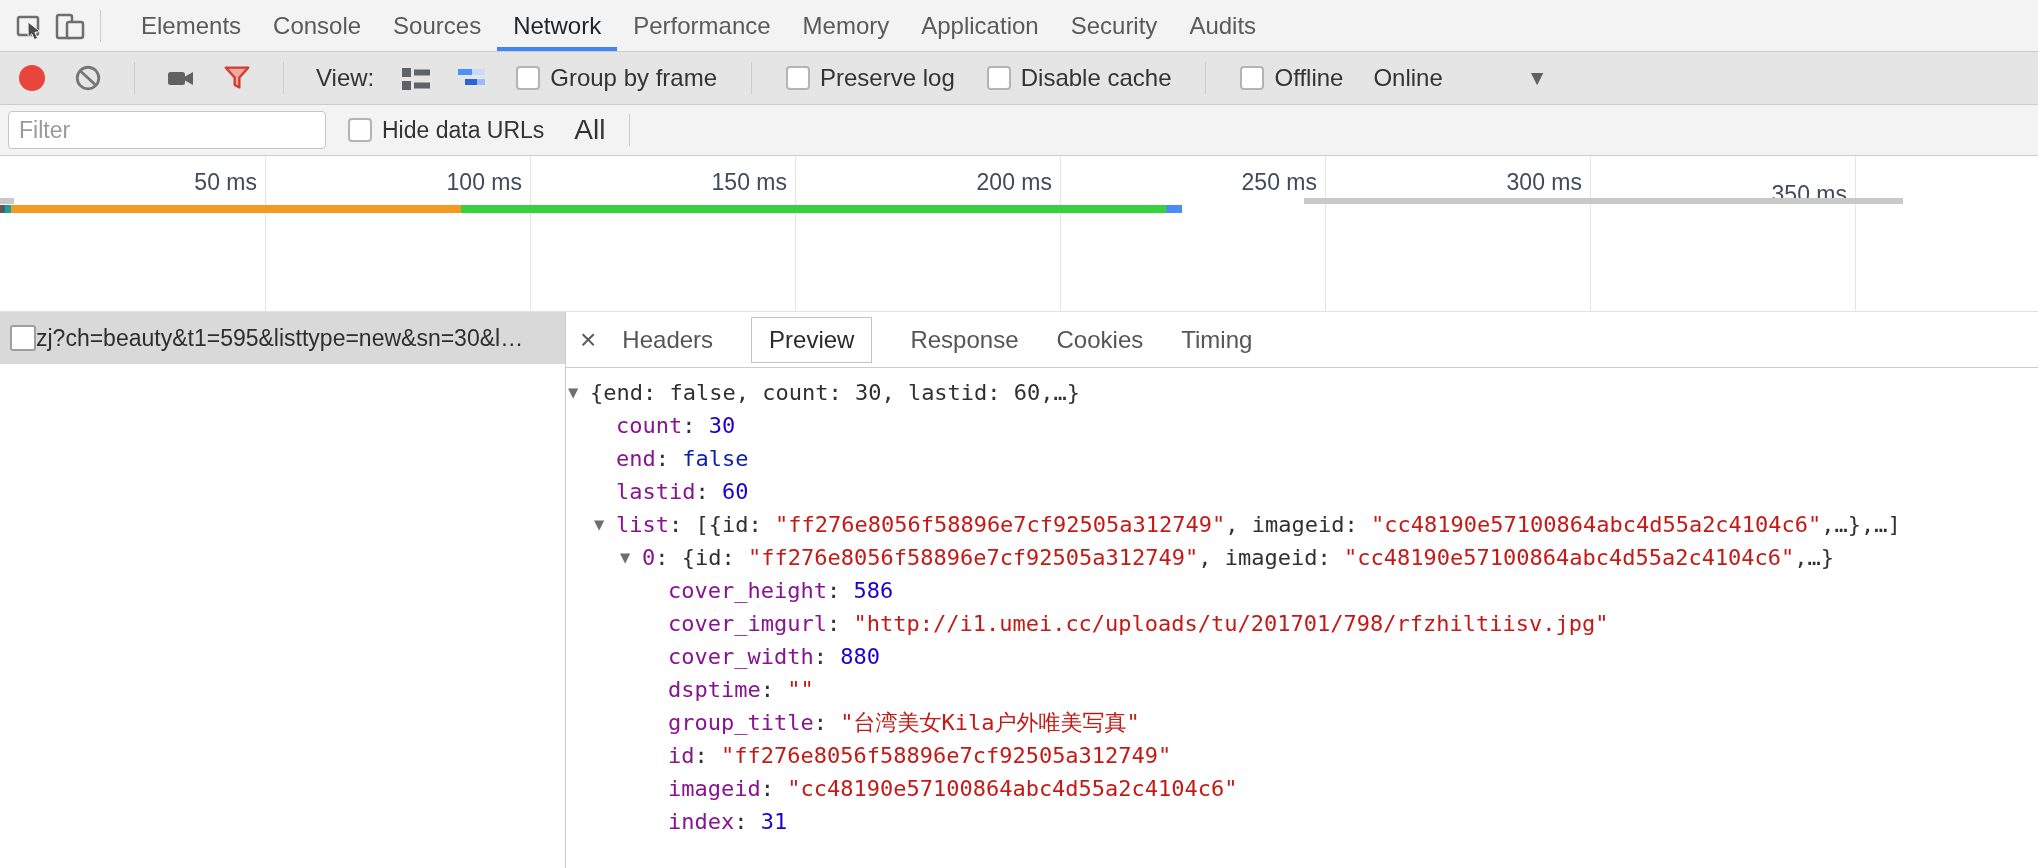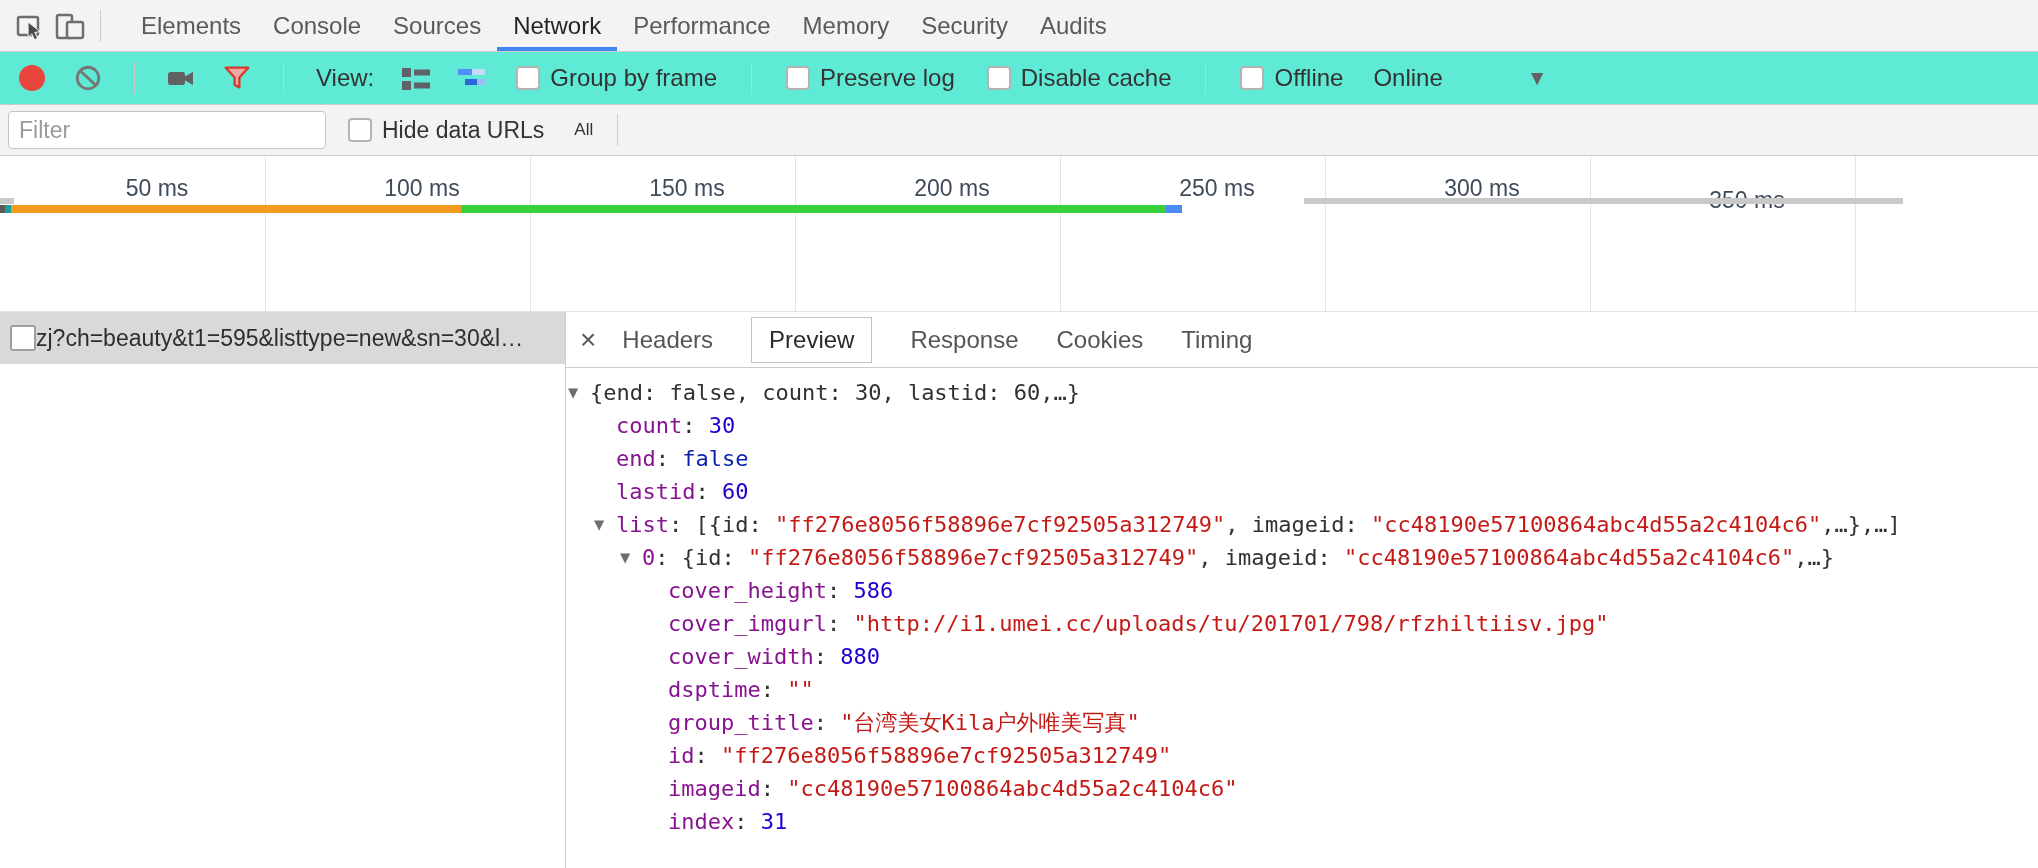--- a/index.html
+++ b/index.html
@@ -10,46 +10,46 @@
   .tabbar { height: 52px; background: #f3f3f3; border-bottom: 1px solid #ccc;
             display: flex; align-items: center; padding-left: 10px; }
   .icon-btn { width: 40px; height: 40px; display: flex; align-items: center; justify-content: center; flex: 0 0 auto; }
   .vdiv { width: 1px; height: 32px; background: #ccc; margin: 0 10px; flex: 0 0 auto; }
   .tabs { display: flex; height: 100%; margin-left: 14px; }
   .tab { display: flex; align-items: center; padding: 0 16px; font-size: 24px; color: #5a5a5a;
          border-bottom: 4px solid transparent; padding-top: 4px; cursor: default; }
   .tab.active { color: #1f2428; border-bottom-color: #4285f4; }
 
   
-  .toolbar { height: 53px; background: #5eead4; border-bottom: 1px solid #ccc;
+  .toolbar { height: 53px; background: #e5e5e5; border-bottom: 1px solid #ccc;
              display: flex; align-items: center; padding-left: 12px; gap: 16px; }
   .record-dot { width: 26px; height: 26px; border-radius: 50%; background: #e8453c; display: inline-block; }
   .tlabel { font-size: 24px; color: #333; margin: 0 6px; }
   .check { display: flex; align-items: center; gap: 10px; margin: 0 8px; cursor: default; }
   .cbox { width: 24px; height: 24px; background: #fff; border: 2px solid #b4b4b4; border-radius: 4px; display: inline-block; flex: 0 0 auto; }
   .clabel { font-size: 24px; color: #333; white-space: nowrap; }
   .dd-arrow { color: #616161; font-size: 21px; margin-left: 62px; }
 
   
   .filterbar { height: 51px; background: #f3f3f3; border-bottom: 1px solid #ccc;
                display: flex; align-items: center; padding-left: 8px; }
   .filter-input { width: 318px; height: 38px; border: 1px solid #c5c5c5; border-radius: 4px;
                   font-size: 23px; padding: 0 10px; color: #333; background: #fff;
                   font-family: "Liberation Sans", sans-serif; outline: none; }
   .filter-input::placeholder { color: #9a9a9a; }
   .filterbar .check { margin-left: 22px; }
   .all-label { font-size: 23px; color: #333; margin: 0 14px 0 22px; }
   .pills { display: flex; align-items: center; gap: 27px; margin-left: 14px; }
-  .pill { font-size: 17px; color: #333; white-space: nowrap; cursor: default; }
+  .pill { font-size: 28px; color: #333; white-space: nowrap; cursor: default; }
   .pill.active { background: #9b9b9b; color: #fff; padding: 5px 12px; border-radius: 8px; }
 
   
   .overview { position: relative; height: 156px; background: #fff; border-bottom: 1px solid #e2e2e2; overflow: hidden; }
   .gridline { position: absolute; top: 0; bottom: 0; width: 1px; background: #e5e5e5; }
-  .tick-label { position: absolute; top: 19px; width: 200px; text-align: center;
+  .tick-label { position: absolute; top: 13px; width: 200px; text-align: right;
                 font-size: 23px; color: #3f4b5a; white-space: nowrap; }
   .ov-bar { position: absolute; }
 
   
   .main { display: flex; height: 556px; }
   .left { position: relative; width: 566px; border-right: 1px solid #ccc; background: #fff; flex: 0 0 auto; }
   .left-header { height: 56px; border-bottom: 1px solid #ccc; display: flex; align-items: center;
                  padding-left: 10px; font-size: 24px; color: #333; background: #fff; }
   .req-row { height: 52px; background: #d9d9d9; display: flex; align-items: center; padding-left: 10px; }
   .req-icon { width: 26px; height: 26px; background: #fff; border: 2px solid #9f9f9f; border-radius: 3px; flex: 0 0 auto; }
@@ -97,20 +97,21 @@
       </svg>
     </div>
     <div class="vdiv"></div>
     <div class="tabs" id="main-tabs">
         <div class="tab">Elements</div>
         <div class="tab">Console</div>
         <div class="tab">Sources</div>
         <div class="tab active">Network</div>
         <div class="tab">Performance</div>
         <div class="tab">Memory</div>
+        <div class="tab">Application</div>
         <div class="tab">Security</div>
         <div class="tab">Audits</div>
       </div>
   </div>
 
   <div class="toolbar">
     <div class="icon-btn">
         <span class="record-dot"></span>
       </div>
     <div class="icon-btn">

